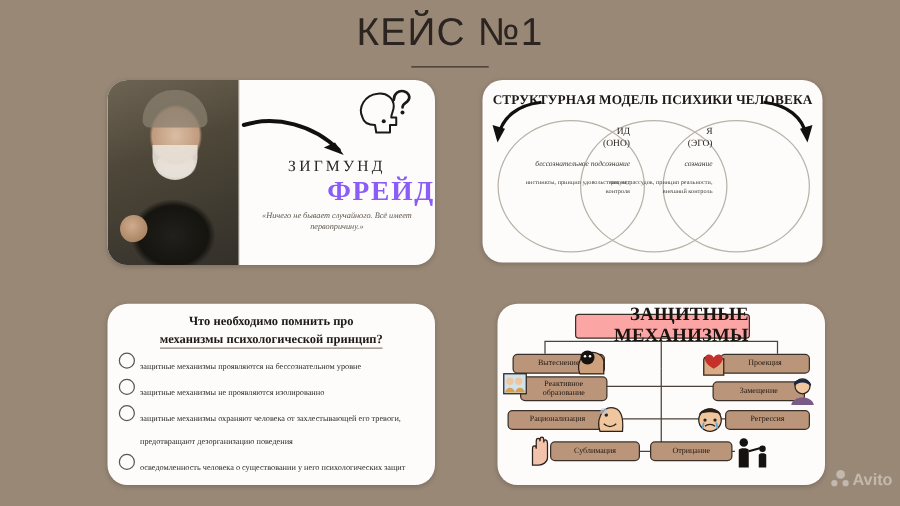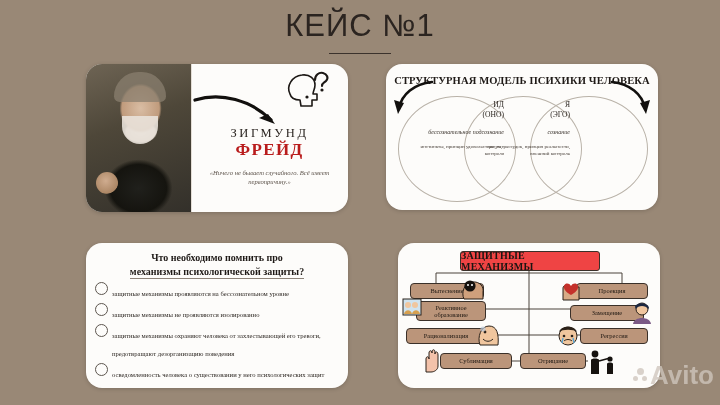--- a/index.html
+++ b/index.html
@@ -60,22 +60,22 @@
   .freud-right{position:absolute;left:105px;top:0;right:0;bottom:0;}
 
   .head-icon{position:absolute;right:16px;top:6px;width:48px;height:42px;}
   .arrow-1{position:absolute;left:2px;top:30px;width:106px;height:40px;}
 
   .name-1{
     position:absolute;left:0;right:0;top:62px;text-align:center;
     font-size:12.5px;letter-spacing:2.6px;color:#2c2622;font-weight:400;
   }
   .name-2{
-    position:absolute;left:0;right:0;top:76px;text-align:center;
-    font-size:17px;letter-spacing:1.4px;color:#b91c1c;font-weight:700;
+    position:absolute;left:0;right:0;top:76px;text-align:right;
+    font-size:22px;letter-spacing:1.4px;color:#8b5cf6;font-weight:700;
   }
   .quote{
     position:absolute;left:8px;right:8px;top:104px;text-align:center;
     font-size:6.6px;line-height:9px;color:#5d534b;font-style:italic;
   }
 
   
   #card-model{left:386px;top:64px;width:272px;height:146px;}
   .model-title{
     position:absolute;left:0;right:0;top:11px;text-align:center;
@@ -107,35 +107,35 @@
   .bullet .ico{
     position:absolute;left:0;top:0px;width:13px;height:13px;border:1px solid #5d564f;
     border-radius:50%;box-sizing:border-box;
   }
   .bullet .txt{font-size:6.6px;line-height:9.6px;color:#2e2823;}
 
   
   #card-def{left:398px;top:243px;width:262px;height:145px;}
   .def-title{
     position:absolute;left:62px;top:8px;width:138px;height:18px;
-    background:#ef4444;border:1.4px solid #3a3029;border-radius:3px;
+    background:#fca5a5;border:1.4px solid #3a3029;border-radius:3px;
     display:flex;align-items:center;justify-content:center;
-    font-size:10px;font-weight:700;color:#1b1512;letter-spacing:.2px;
+    font-size:15px;font-weight:700;color:#1b1512;letter-spacing:.2px;text-align:right;
   }
   .node{
     position:absolute;background:#bb957a;border:1.2px solid #3a3029;border-radius:4px;
     display:flex;align-items:center;justify-content:center;text-align:center;
     font-size:6.4px;color:#201913;line-height:7.4px;padding:0 2px;box-sizing:border-box;
   }
   .lines{position:absolute;inset:0;}
   .fig{position:absolute;}
   .watermark{
     position:absolute;right:6px;bottom:14px;
     font-family:"Liberation Sans", sans-serif;
-    font-size:26px;font-weight:700;color:#cfc6bd;opacity:.78;
+    font-size:13px;font-weight:700;color:#cfc6bd;opacity:.78;
     display:flex;align-items:center;gap:2px;
   }
   .wm-dots{position:relative;width:15px;height:15px;}
   .wm-dots i{position:absolute;border-radius:50%;background:#cfc6bd;display:block;}
 </style>
 </head>
 <body>
 
 <div class="slide">
 
@@ -201,21 +201,21 @@
         <div class="mid">сознание</div>
         <div class="sub">разум, рассудок, принцип реальности, внешний контроль</div>
       </div>
 
     </div>
   </div>
 
   <div class="card" id="card-list">
     <div class="list-head">
       <span>Что необходимо помнить про</span><br>
-      <span class="u">механизмы психологической защиты?</span>
+      <span class="u">механизмы психологической принцип?</span>
     </div>
 
     <div class="bullets">
       <div class="bullet">
         <span class="ico"></span>
         <span class="txt">защитные механизмы проявляются на бессознательном уровне</span>
       </div>
       <div class="bullet">
         <span class="ico"></span>
         <span class="txt">защитные механизмы не проявляются изолированно</span>

